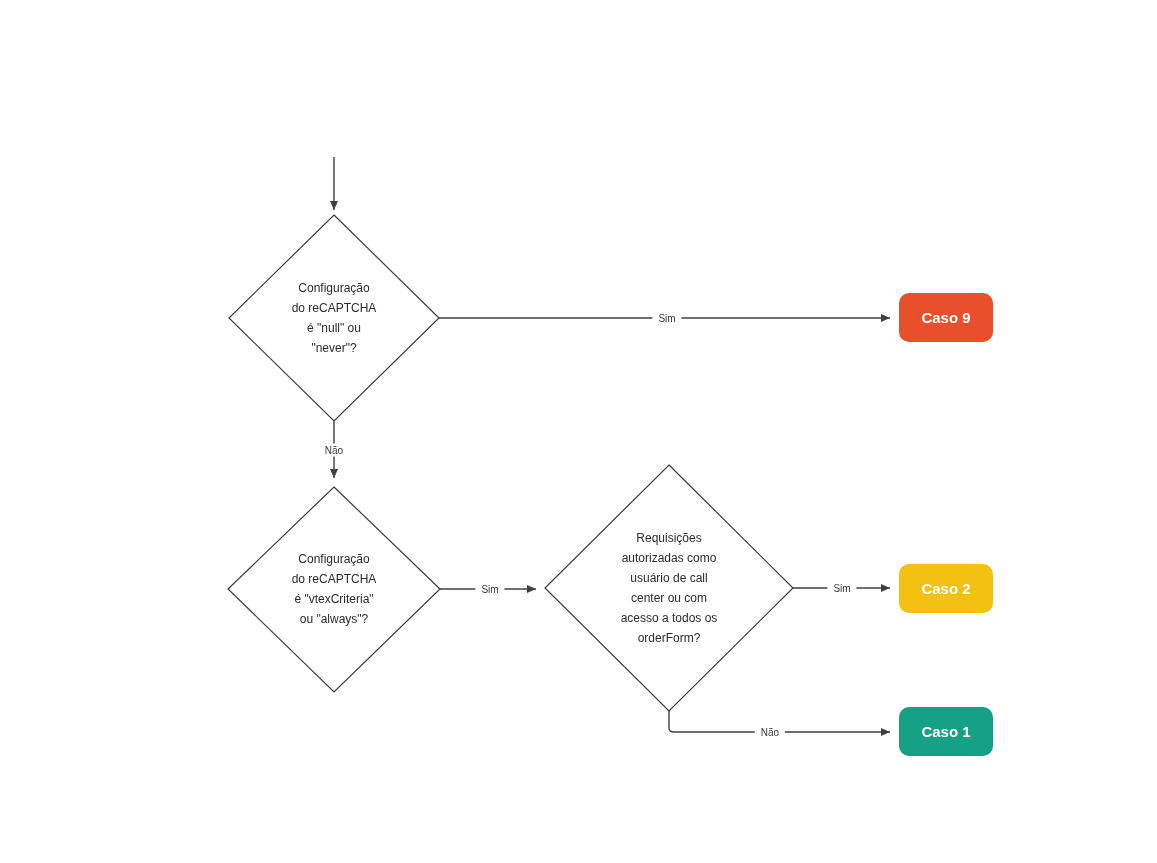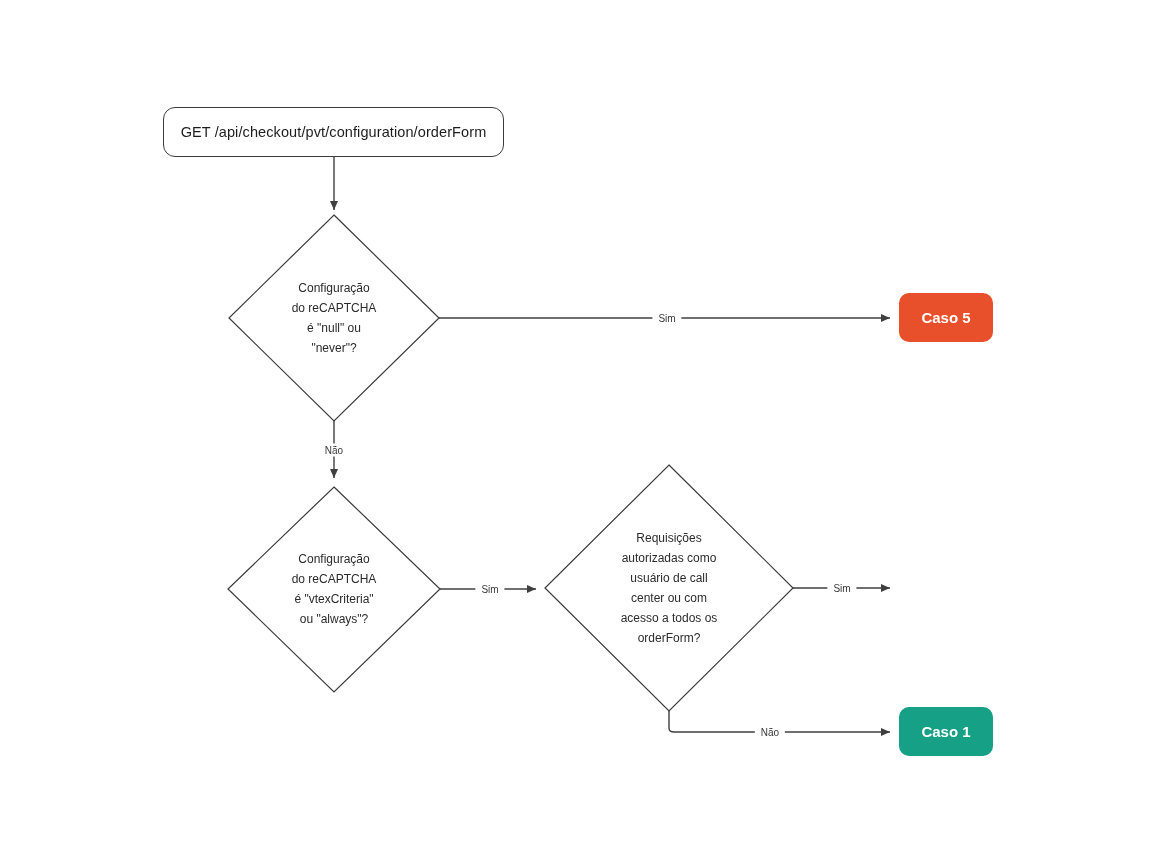--- a/index.html
+++ b/index.html
@@ -105,21 +105,20 @@
     <path class="edge" d="M334,421 L334,478" marker-end="url(#arrow)"></path>
     <path class="edge" d="M440,589 L536,589" marker-end="url(#arrow)"></path>
     <path class="edge" d="M793,588 L890,588" marker-end="url(#arrow)"></path>
     <path class="edge" d="M669,711 L669,728 Q669,732 674,732 L890,732" marker-end="url(#arrow)"></path>
 
     <polygon class="decision-shape" points="334,215 439,318 334,421 229,318"></polygon>
     <polygon class="decision-shape" points="334,487 440,589 334,692 228,589"></polygon>
     <polygon class="decision-shape" points="669,465 793,588 669,711 545,588"></polygon>
   </svg>
 
-  <div class="terminal-node">GET /api/checkout/pvt/configuration/orderForm</div>
 
   <div class="decision-label d1">Configuração
 do reCAPTCHA
 é "null" ou
 "never"?</div>
   <div class="decision-label d2">Configuração
 do reCAPTCHA
 é "vtexCriteria"
 ou "always"?</div>
   <div class="decision-label d3">Requisições
@@ -129,19 +128,22 @@
 acesso a todos os
 orderForm?</div>
 
   <span class="edge-label sim1">Sim</span>
   <span class="edge-label nao1">Não</span>
   <span class="edge-label sim2">Sim</span>
   <span class="edge-label sim3">Sim</span>
   <span class="edge-label nao3">Não</span>
 
   <div class="outcome-node case1" style="background: rgb(232, 80, 43);">
-    <span>Caso 5</span>
+    <span>Caso 9</span>
+  </div>
+  <div class="outcome-node case2" style="background: rgb(242, 193, 17);">
+    <span>Caso 2</span>
   </div>
   <div class="outcome-node case3" style="background: rgb(22, 160, 133);">
     <span>Caso 1</span>
   </div>
 
 </div>
 
 </body></html>

